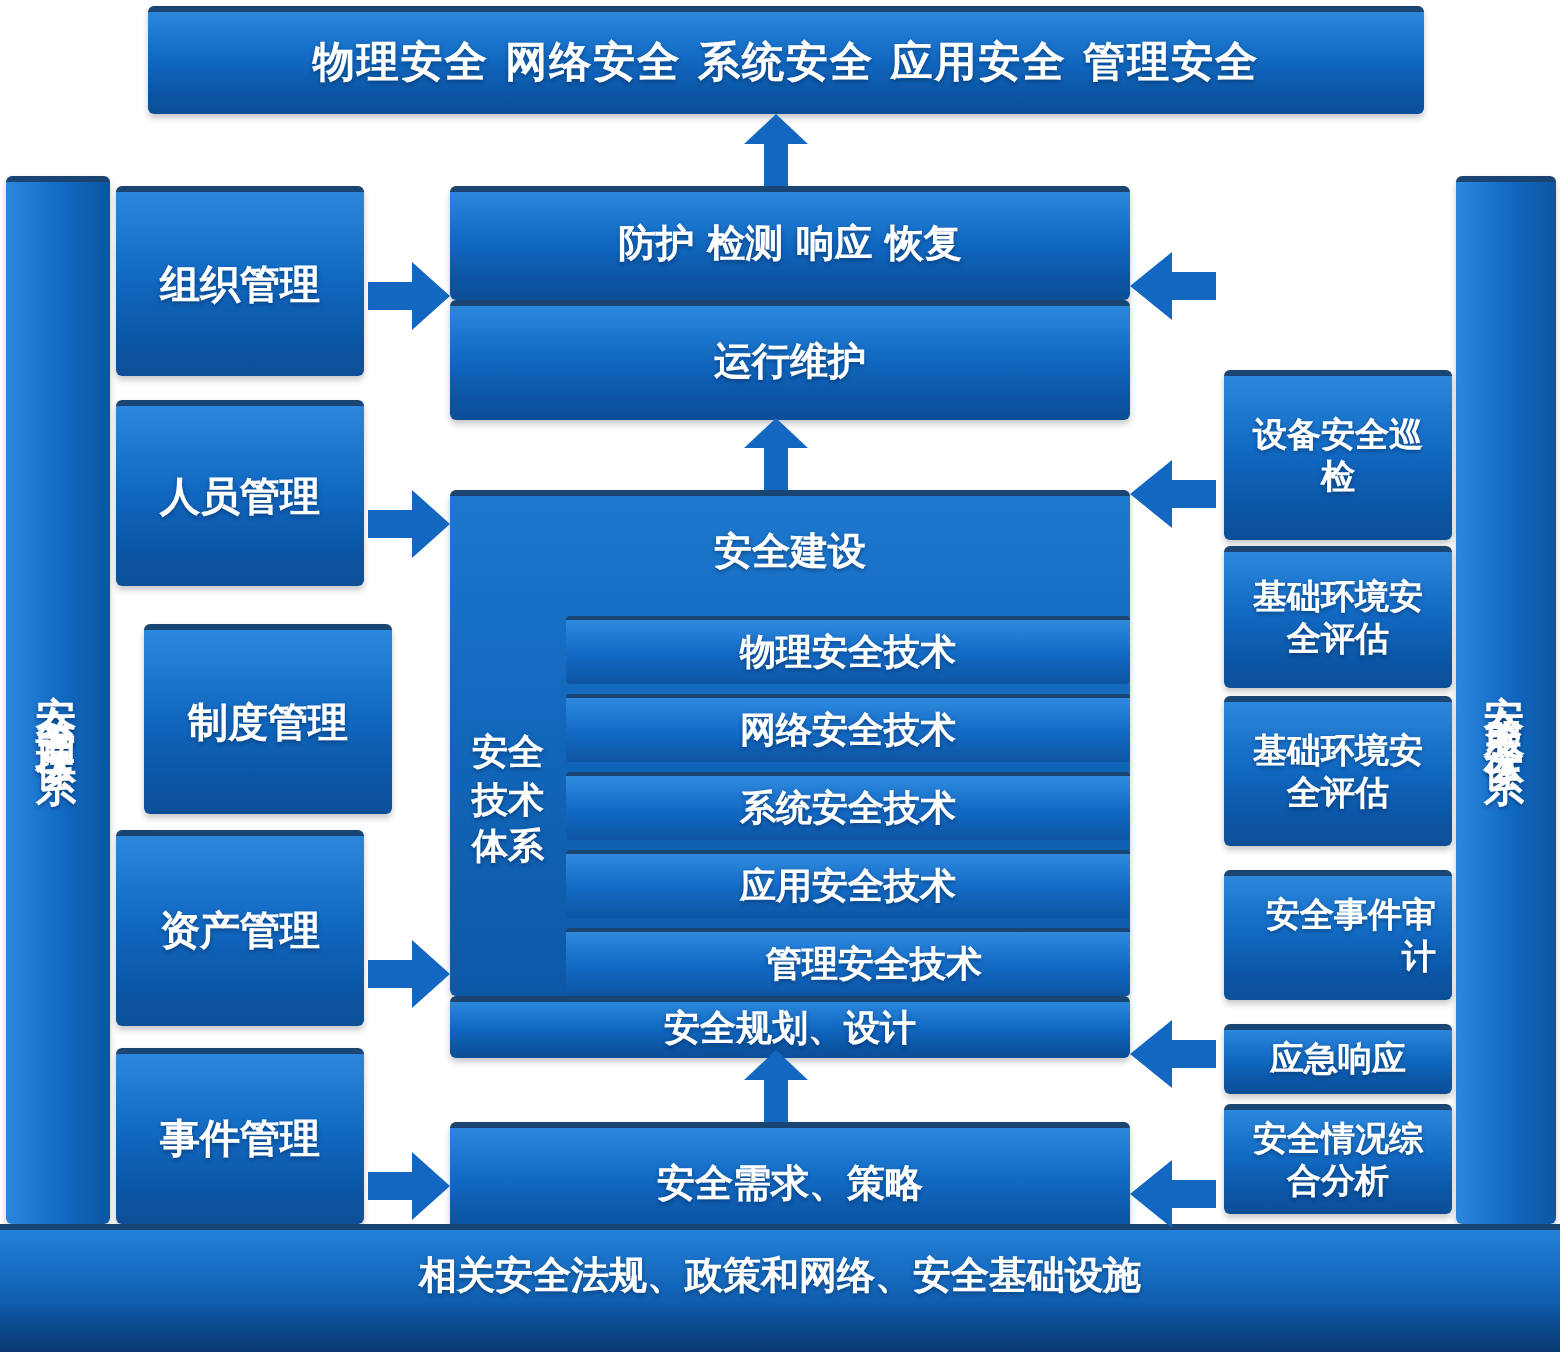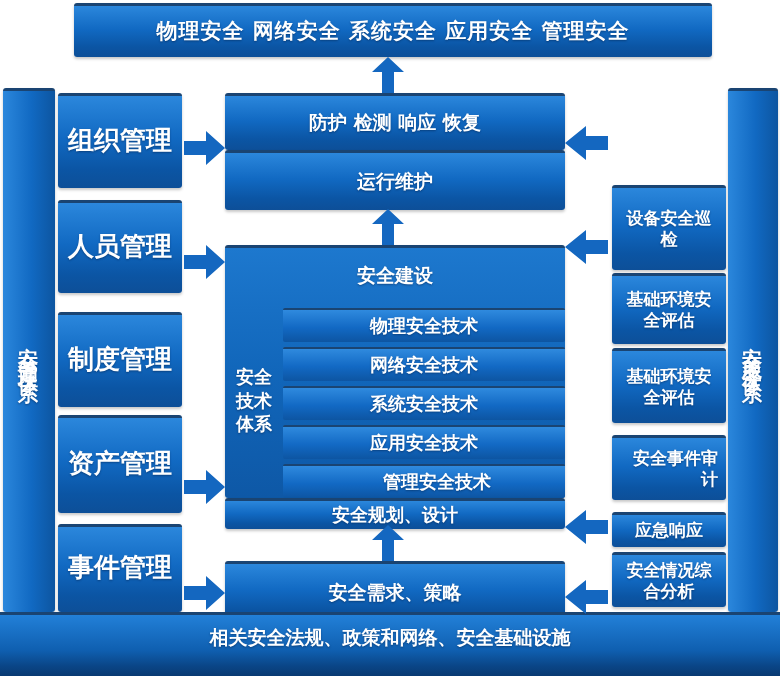--- a/index.html
+++ b/index.html
@@ -11,21 +11,21 @@
     border-top:3px solid #1a4472;
     border-radius:3px;
     box-sizing:border-box;
     color:#fff;font-weight:bold;
     display:flex;align-items:center;justify-content:center;text-align:center;
     text-shadow:0 1px 2px rgba(0,25,60,.45);
     box-shadow:0 2px 3px rgba(0,0,0,.22);
     line-height:1.25;
   }
   .banner{font-size:21px;letter-spacing:1px;}
-  .mg{left:58px;width:124px;font-size:26px;font-family:Liberation Mono, monospace;}
+  .mg{left:58px;width:124px;font-size:20px;}
   .sv{left:612px;width:114px;font-size:17px;padding:0 8px;}
   .center{left:225px;width:340px;font-size:19px;}
   .sidebar{
     position:absolute;top:88px;height:524px;
     background:linear-gradient(90deg,#2b87dc 0%,#1169c2 55%,#0d55a0 100%);
     border-top:3px solid #1a4472;border-radius:3px;box-sizing:border-box;
     color:#fff;font-weight:bold;font-size:20px;
     display:flex;align-items:center;justify-content:center;
     writing-mode:vertical-rl;text-orientation:upright;letter-spacing:7px;
     text-shadow:0 1px 2px rgba(0,25,60,.45);
@@ -73,21 +73,21 @@
 
 <div id="stage">
 
   <div class="box banner" style="left:74px;top:3px;width:638px;height:54px;">物理安全 网络安全 系统安全 应用安全 管理安全</div>
 
   <div class="sidebar" style="left:3px;width:52px;">安全管理体系</div>
   <div class="sidebar" style="left:728px;width:50px;">安全服务体系</div>
 
   <div class="box mg" style="top:93px;height:95px;">组织管理</div>
   <div class="box mg" style="top:200px;height:93px;">人员管理</div>
-  <div class="box mg" style="top:312px;height:95px;">制度管理</div>
+  <div class="box mg" style="top:312px;height:95px;margin-left:14px;">制度管理</div>
   <div class="box mg" style="top:415px;height:98px;">资产管理</div>
   <div class="box mg" style="top:524px;height:88px;">事件管理</div>
 
   <div class="box sv" style="top:185px;height:85px;">设备安全巡检</div>
   <div class="box sv" style="top:273px;height:71px;">基础环境安全评估</div>
   <div class="box sv" style="top:348px;height:75px;">基础环境安全评估</div>
   <div class="box sv" style="top:435px;height:65px;text-align:right;">安全事件审计</div>
   <div class="box sv" style="top:512px;height:35px;">应急响应</div>
   <div class="box sv" style="top:552px;height:55px;">安全情况综合分析</div>
 

